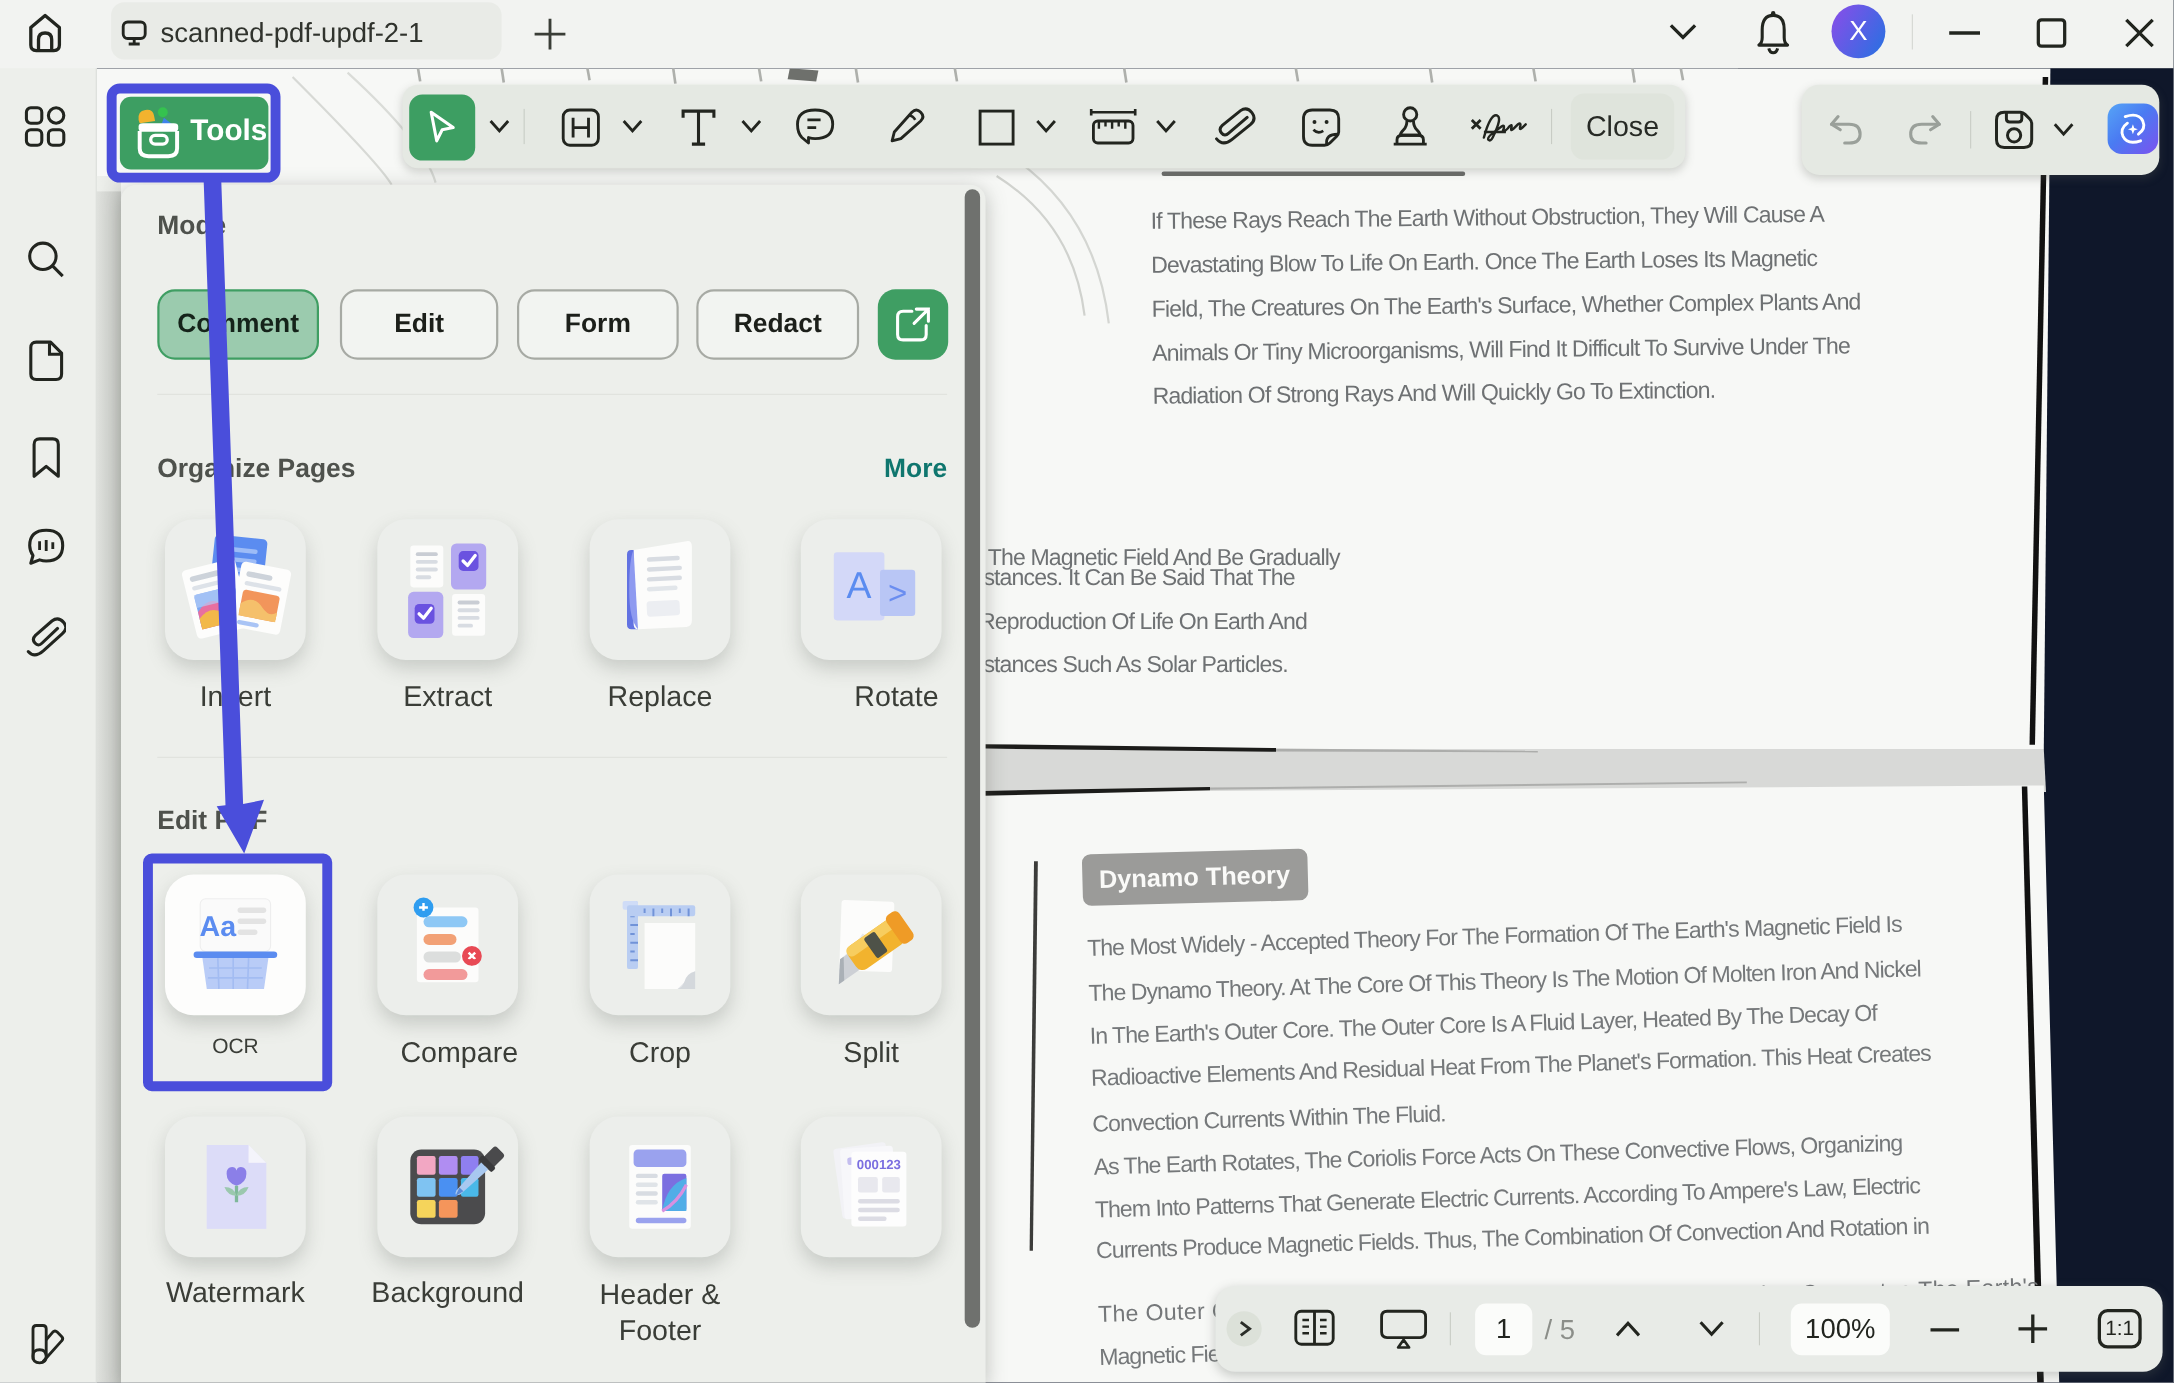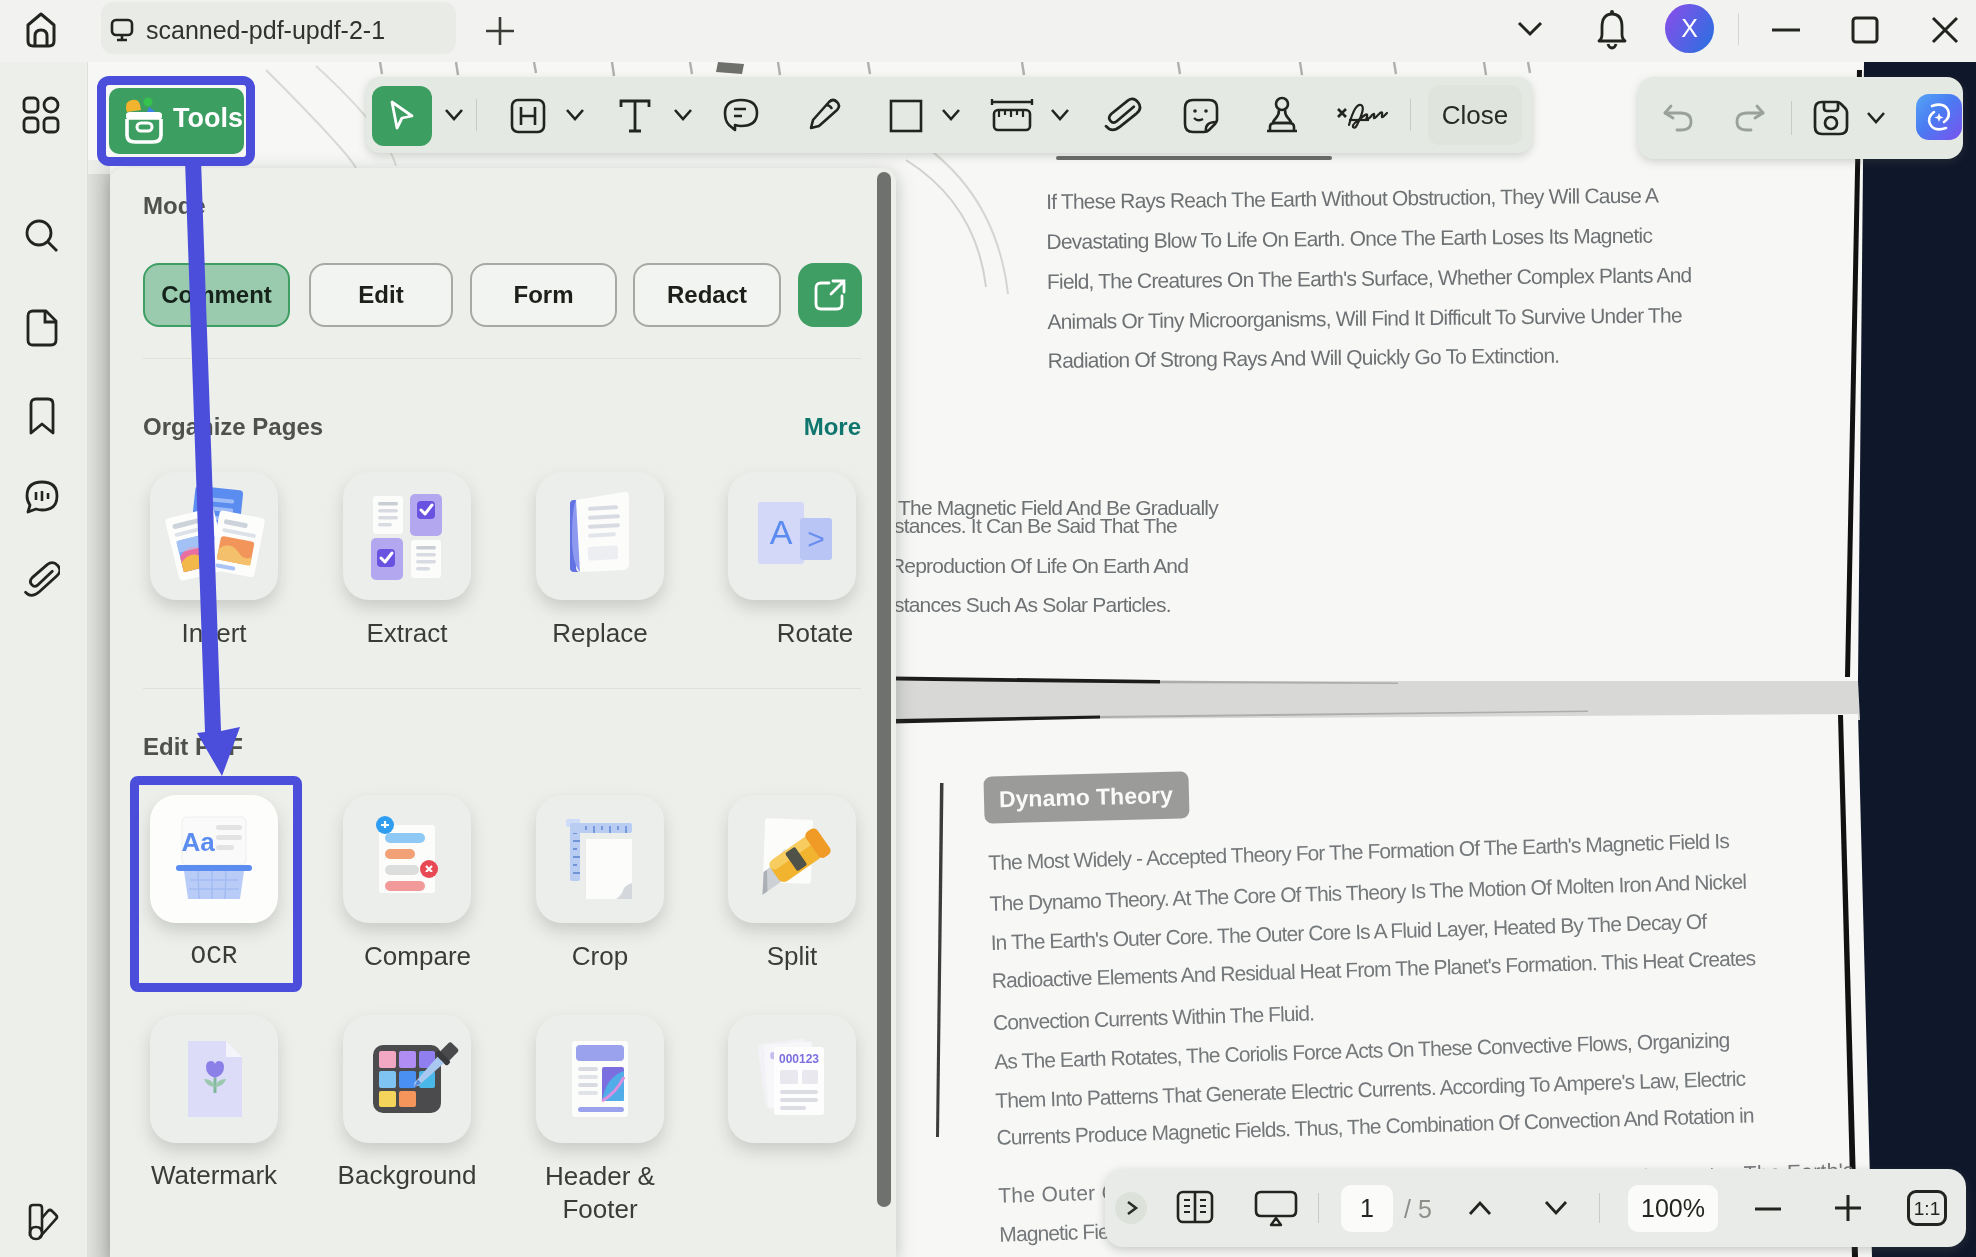--- a/index.html
+++ b/index.html
@@ -311,21 +311,21 @@
   <div class="abs" style="left:33px;top:520px;width:718px;height:1px;background:#dfe1dd;"></div>
 
   <div class="abs" style="left:33px;top:565px;font-size:24px;font-weight:600;color:#4e514c;">Edit PDF</div>
 
   <div class="abs" style="left:20px;top:608px;width:172px;height:216px;border:9px solid #4a4edb;border-radius:8px;"></div>
 
   <div class="abs" style="left:40px;top:627px;width:128px;height:128px;background:#fdfdfc;border-radius:26px;box-shadow:0 8px 16px rgba(120,125,118,0.30);"></div>
   <div class="abs" style="left:233px;top:627px;width:128px;height:128px;background:#eceeeb;border-radius:26px;box-shadow:0 8px 16px rgba(120,125,118,0.30);"></div>
   <div class="abs" style="left:426px;top:627px;width:128px;height:128px;background:#eceeeb;border-radius:26px;box-shadow:0 8px 16px rgba(120,125,118,0.30);"></div>
   <div class="abs" style="left:618px;top:627px;width:128px;height:128px;background:#eceeeb;border-radius:26px;box-shadow:0 8px 16px rgba(120,125,118,0.30);"></div>
-  <div class="abs" style="left:40px;top:773px;width:128px;font-size:26px;color:#3a3d37;text-align:center;font-family:Liberation Mono, monospace;">OCR</div>
+  <div class="abs" style="left:40px;top:773px;width:128px;font-size:19px;color:#3a3d37;text-align:center;">OCR</div>
   <div class="abs" style="left:233px;top:773px;width:128px;font-size:26px;color:#3a3d37;text-align:right;">Compare</div>
   <div class="abs" style="left:426px;top:773px;width:128px;font-size:26px;color:#3a3d37;text-align:center;">Crop</div>
   <div class="abs" style="left:618px;top:773px;width:128px;font-size:26px;color:#3a3d37;text-align:center;">Split</div>
 
   <div class="abs" style="left:40px;top:847px;width:128px;height:128px;background:#eceeeb;border-radius:26px;box-shadow:0 8px 16px rgba(120,125,118,0.30);"></div>
   <div class="abs" style="left:233px;top:847px;width:128px;height:128px;background:#eceeeb;border-radius:26px;box-shadow:0 8px 16px rgba(120,125,118,0.30);"></div>
   <div class="abs" style="left:426px;top:847px;width:128px;height:128px;background:#eceeeb;border-radius:26px;box-shadow:0 8px 16px rgba(120,125,118,0.30);"></div>
   <div class="abs" style="left:618px;top:847px;width:128px;height:128px;background:#eceeeb;border-radius:26px;box-shadow:0 8px 16px rgba(120,125,118,0.30);"></div>
   <div class="abs" style="left:40px;top:992px;width:128px;font-size:26px;color:#3a3d37;text-align:center;">Watermark</div>
   <div class="abs" style="left:218px;top:992px;width:158px;font-size:26px;color:#3a3d37;text-align:center;">Background</div>

